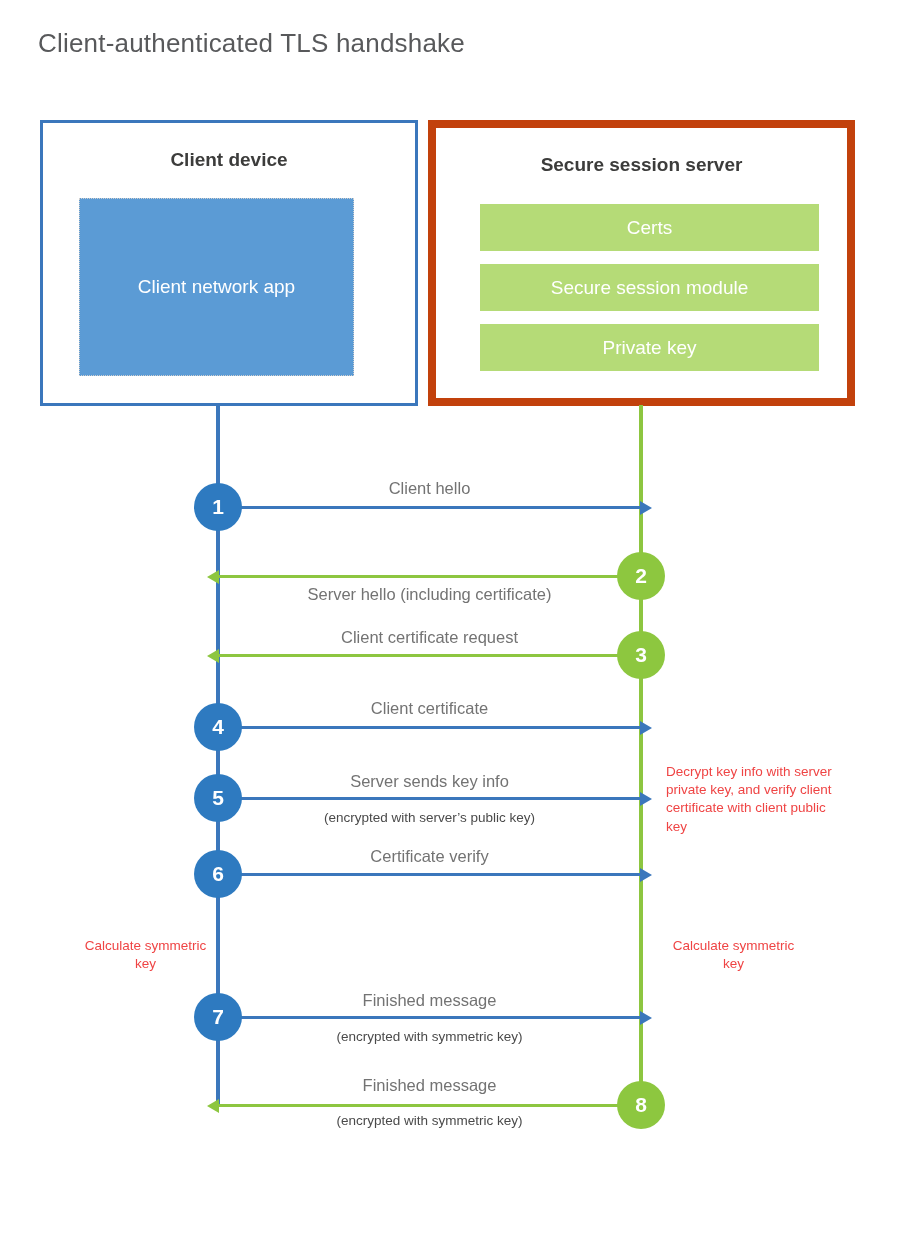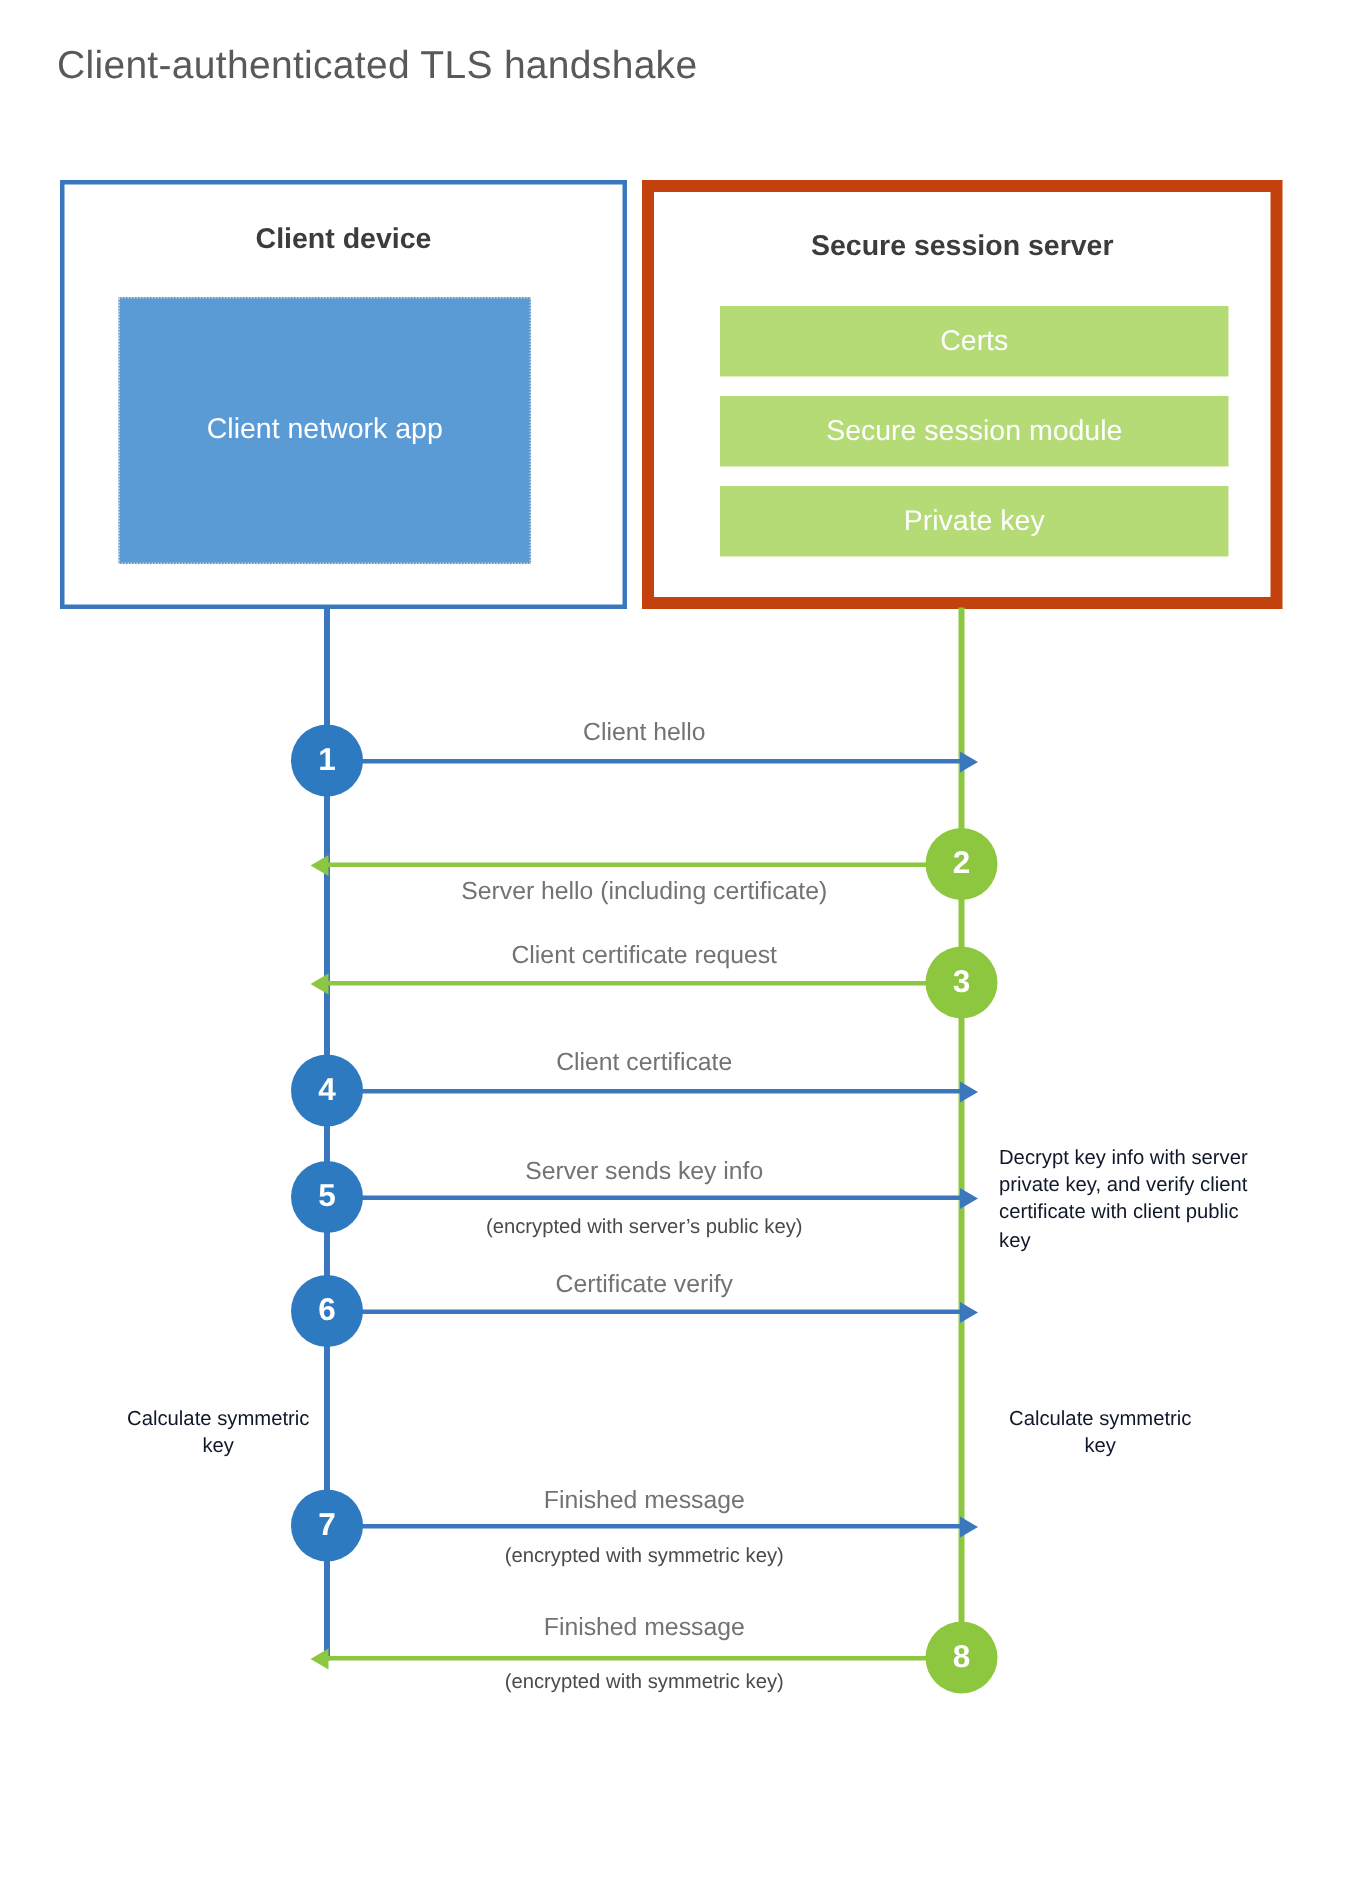--- a/index.html
+++ b/index.html
@@ -173,21 +173,21 @@
     position: absolute;
     text-align: center;
     color: #4a4a4a;
     font-size: 13.5px;
     white-space: nowrap;
   }
 
   
   .side-note {
     position: absolute;
-    color: #0f172a;
+    color: #ef4444;
     font-size: 13.5px;
     line-height: 1.35;
   }
   .side-note.center { text-align: center; }
 </style>
 </head>
 <body>
 
 <div id="canvas">
 

